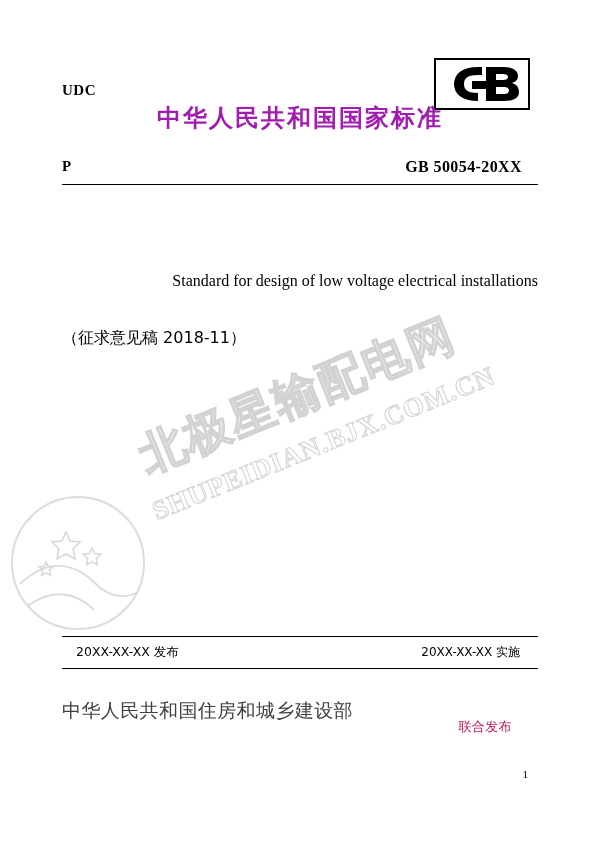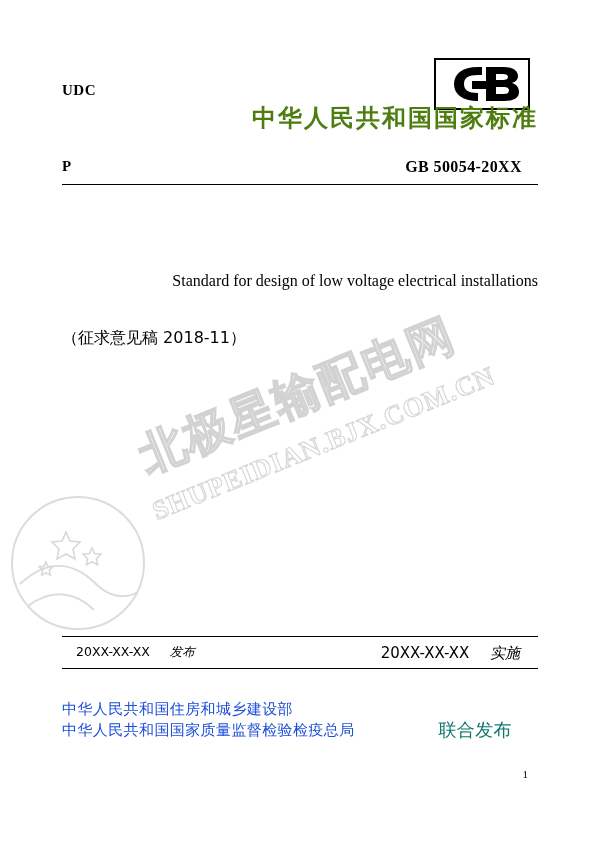--- a/index.html
+++ b/index.html
@@ -47,26 +47,26 @@
     height: 52px;
   }
   .gb-logo svg { display: block; }
 
   
   .nat-title {
     position: absolute;
     left: 0;
     top: 62px;
     width: 476px;
-    text-align: right;
+    text-align: center;
     font-family: "DejaVu Sans", "Liberation Sans", sans-serif;
     font-weight: bold;
     font-size: 24px;
     letter-spacing: 2px;
-    color: #4d7c0f;
+    color: #a21caf;
   }
 
   
   .code-row {
     position: absolute;
     left: 0;
     top: 118px;
     width: 476px;
     height: 30px;
   }
@@ -157,49 +157,48 @@
     top: 8px;
     font-family: "DejaVu Sans", "Liberation Sans", sans-serif;
     font-size: 12.5px;
     color: #000;
   }
   .date-right {
     position: absolute;
     right: 18px;
     top: 8px;
     font-family: "DejaVu Sans", "Liberation Sans", sans-serif;
-    font-size: 15px;
+    font-size: 12px;
     color: #000;
   }
   .date-left .label, .date-right .label {
-    margin-left: 16px;
-    font-style: italic;
+    margin-left: 0;
   }
 
   
   .issuers {
     position: absolute;
     left: 0;
     top: 660px;
     width: 476px;
   }
   .issuer-line {
-    font-family: Liberation Mono, monospace;
-    font-size: 15px;
-    color: #1d4ed8;
+    font-family: Liberation Sans, sans-serif;
+    font-size: 19px;
+    color: #404040;
     line-height: 21px;
     letter-spacing: 0.4px;
   }
   .joint-issue {
     position: absolute;
     right: 26px;
     top: 678px;
     font-family: Liberation Mono, monospace;
-    font-size: 18px;
-    color: #0f766e;
+    font-size: 13px;
+    color: #be185d;
     letter-spacing: 0.4px;
   }
 
   .page-num {
     position: absolute;
     right: 10px;
     top: 728px;
     font-family: "Liberation Serif", serif;
     font-size: 11px;
     color: #000;
@@ -289,21 +288,20 @@
       </div>
       <div class="date-right">
         <span>20XX-XX-XX</span>
         <span class="label">实施</span>
       </div>
       <div class="rule-bottom"></div>
     </div>
 
     <div class="issuers">
       <div class="issuer-line">中华人民共和国住房和城乡建设部</div>
-      <div class="issuer-line">中华人民共和国国家质量监督检验检疫总局</div>
     </div>
     <div class="joint-issue">联合发布</div>
 
     <div class="page-num">1</div>
   </div>
 
   <div class="watermark">
     <div class="wm-logo">
       <svg width="140" height="150" viewBox="0 0 140 150" xmlns="http://www.w3.org/2000/svg">
         <g fill="none" stroke="#dcdcdc" stroke-width="2">

